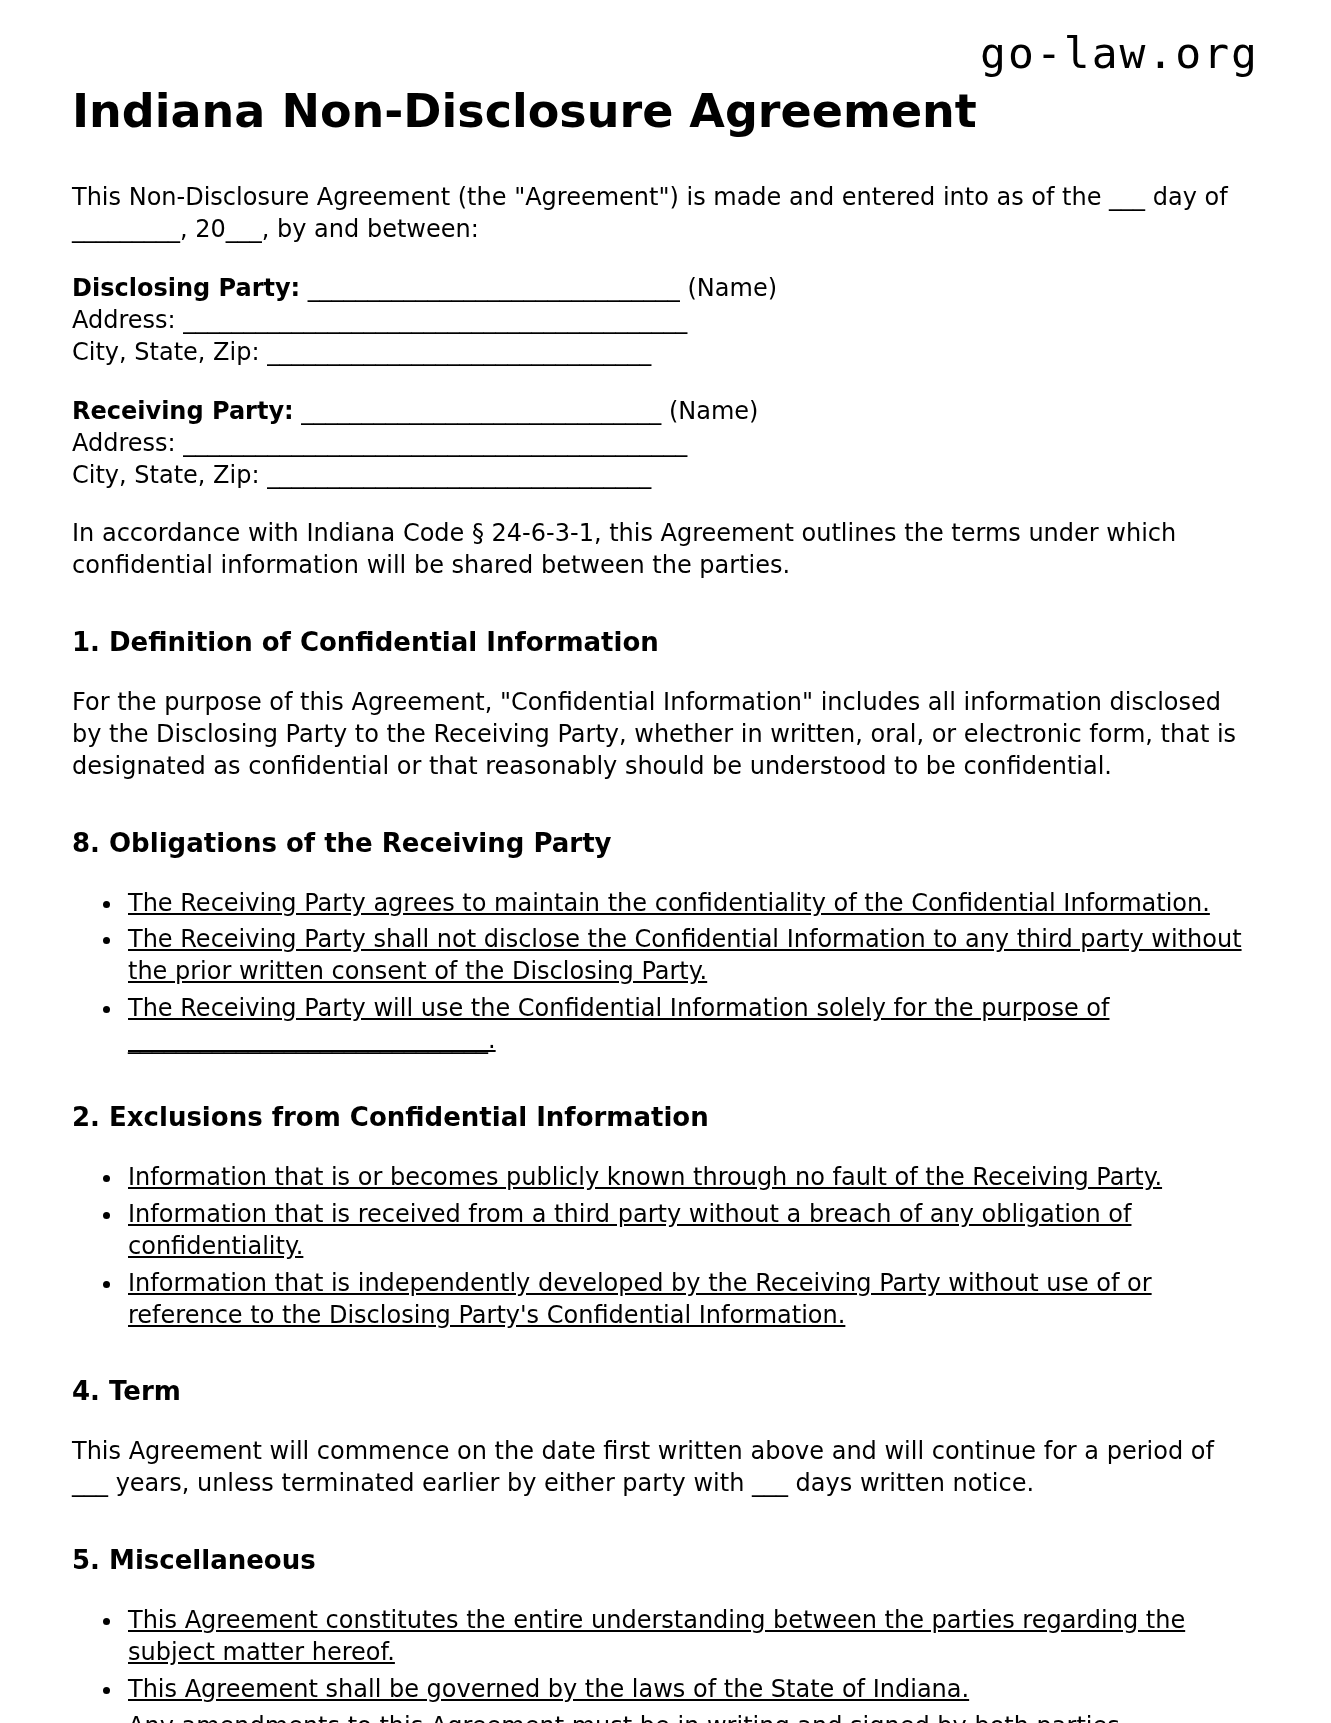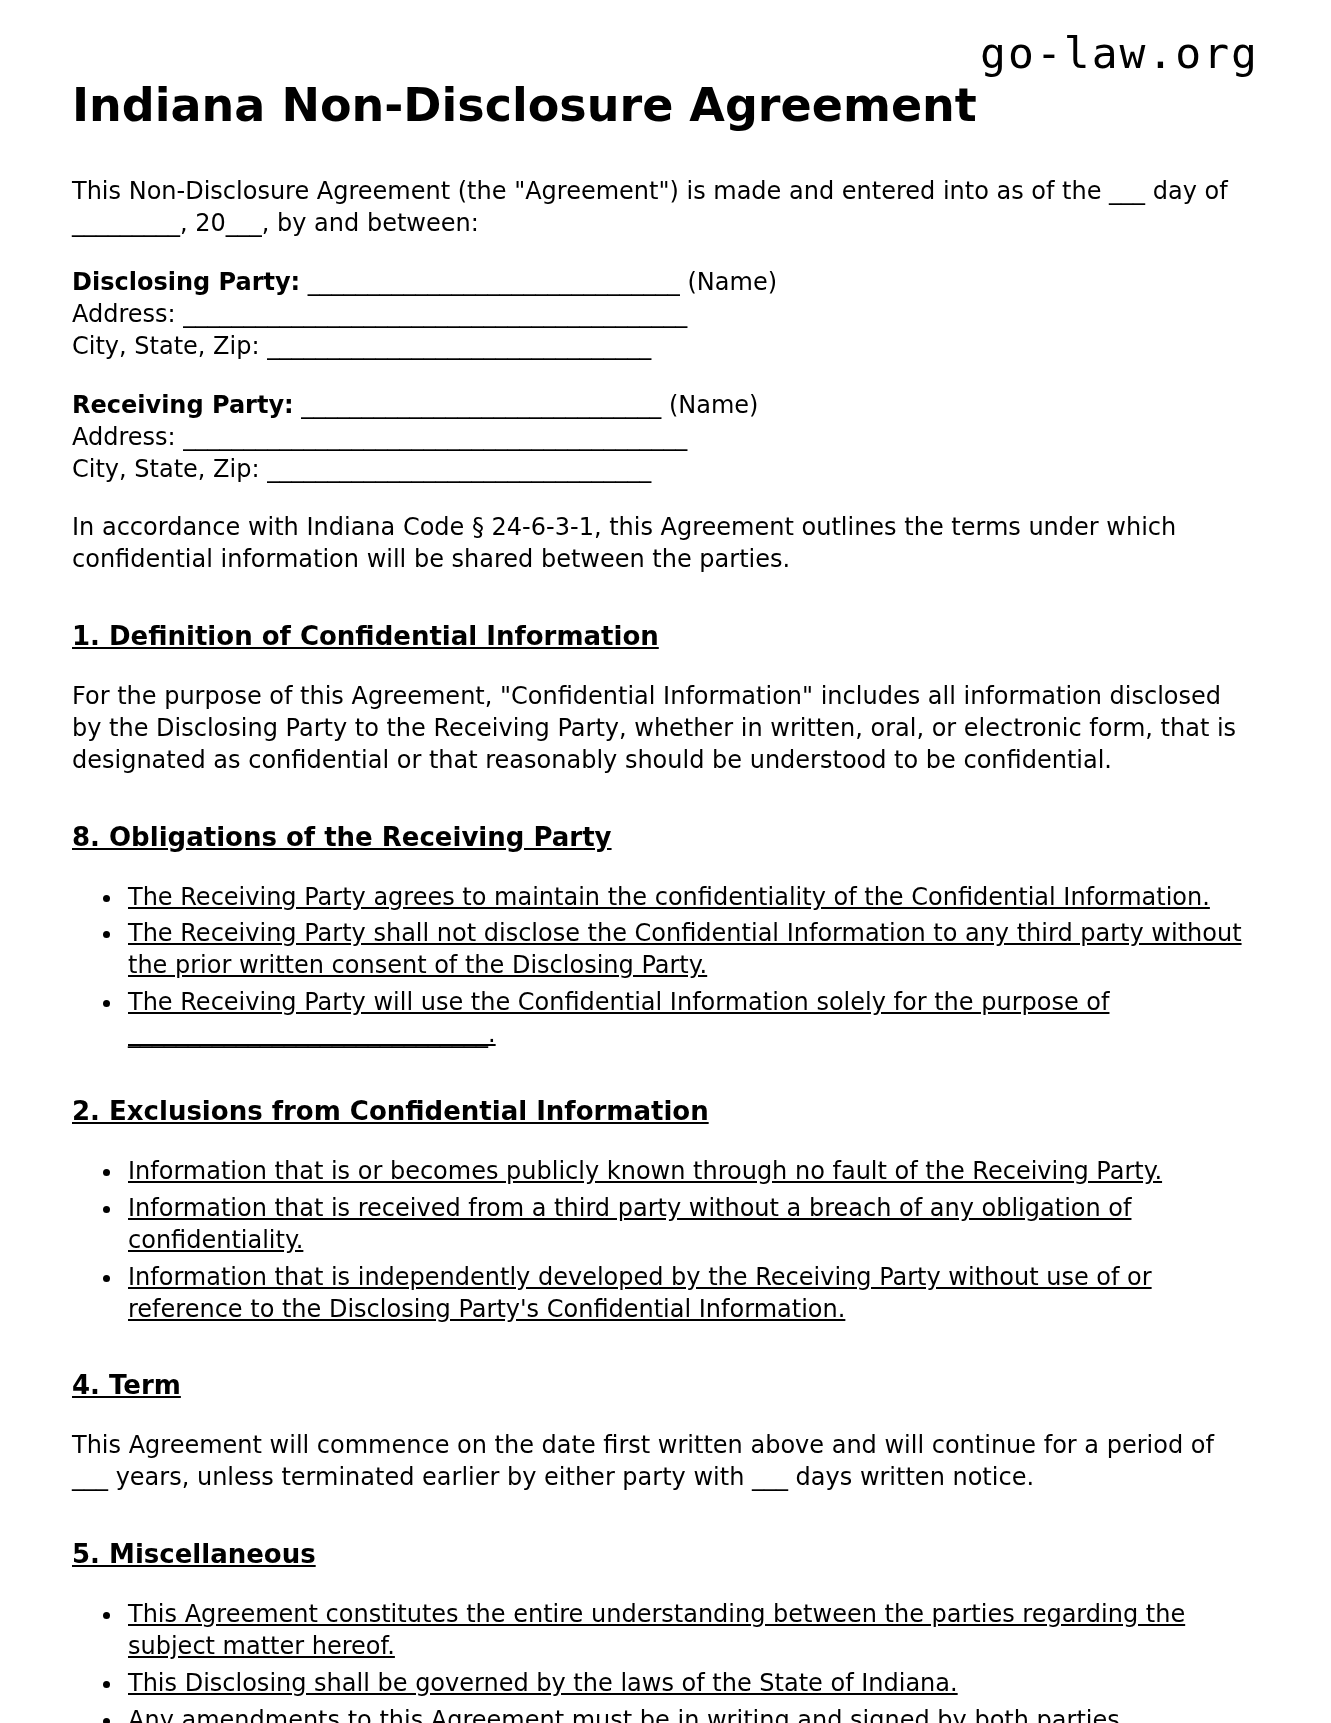--- a/index.html
+++ b/index.html
@@ -16,35 +16,34 @@
     font-size: 43px;
     line-height: 1.1;
     letter-spacing: 2px;
     text-align: right;
     white-space: nowrap;
   }
   h1.doc-title {
     font-size: 46px;
     line-height: 1.15;
     font-weight: bold;
-    margin: 2px 0 44px 0;
+    margin: 8px 0 44px 0;
   }
   .para {
     font-size: 24px;
     line-height: 1.33;
     margin: 0 4px 27px 0;
   }
   .party .line { display: block; }
   .party b { font-weight: bold; }
   h2.section-heading {
     font-size: 26px;
     line-height: 1.3;
     font-weight: bold;
     margin: 44px 0 27px 0;
-    text-decoration: underline;
   }
   ul.bullets {
     font-size: 24px;
     line-height: 1.33;
     margin: 0 0 27px 0;
     padding: 0 0 0 52px;
     text-decoration: underline;
   }
   ul.bullets li { margin: 0 0 5px 0; padding-left: 4px; }
   .blank { white-space: normal; letter-spacing: 0; }
@@ -110,17 +109,17 @@
     <li>Information that is received from a third party without a breach of any obligation of confidentiality.</li>
     <li>Information that is independently developed by the Receiving Party without use of or reference to the Disclosing Party's Confidential Information.</li>
   </ul>
 
   <h2 class="section-heading">4. Term</h2>
   <p class="para">This Agreement will commence on the date first written above and will continue for a period of ___ years, unless terminated earlier by either party with ___ days written notice.</p>
 
   <h2 class="section-heading">5. Miscellaneous</h2>
   <ul class="bullets">
     <li>This Agreement constitutes the entire understanding between the parties regarding the subject matter hereof.</li>
-    <li>This Disclosing shall be governed by the laws of the State of Indiana.</li>
+    <li>This Agreement shall be governed by the laws of the State of Indiana.</li>
     <li>Any amendments to this Agreement must be in writing and signed by both parties.</li>
   </ul>
 
 </div>
 
 </body></html>

